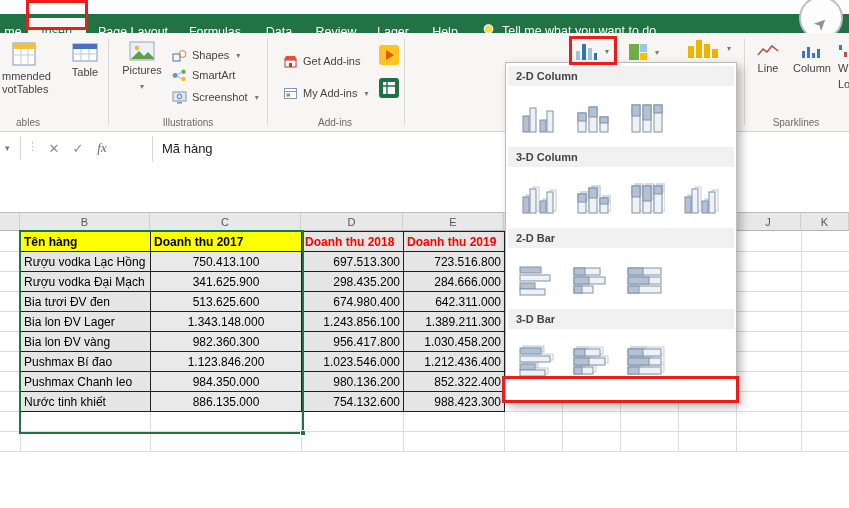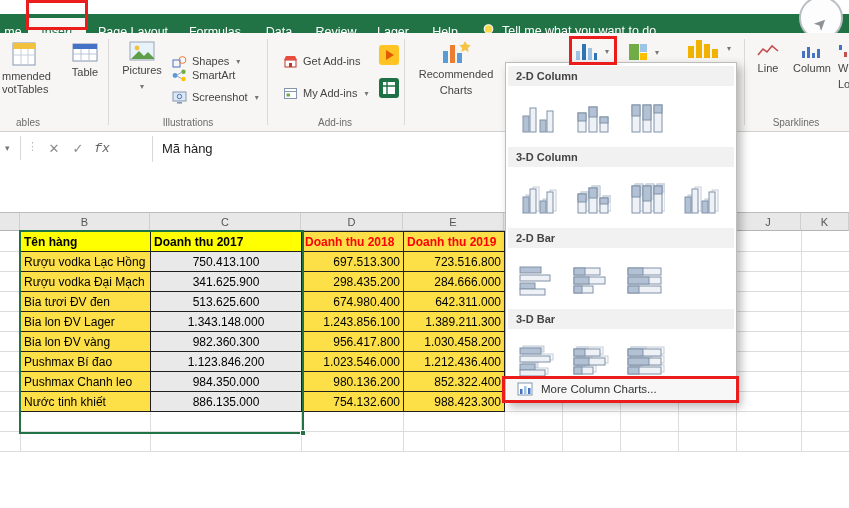--- a/index.html
+++ b/index.html
@@ -26,31 +26,31 @@
   .smallbtn{position:absolute;display:flex;align-items:center;gap:5px;font-size:11px;color:#444;height:20px;cursor:pointer;white-space:nowrap;}
   .dd{font-size:8px;color:#777;margin-left:2px;}
   .ddv{font-size:8px;color:#777;}
   .cutbtn{position:absolute;font-size:11px;color:#444;line-height:13px;}
 
   
   .fbar{position:absolute;left:0;top:132px;width:849px;height:81px;background:#fff;border-bottom:1px solid #bfbdbb;}
   .fbar .namearrow{position:absolute;left:5px;top:11px;font-size:9px;color:#777;}
   .fbar .vsep{position:absolute;width:1px;background:#d8d8d8;}
   .fbar .fbtn{position:absolute;top:6px;width:20px;height:20px;display:flex;align-items:center;justify-content:center;font-size:13px;color:#8a8a8a;cursor:pointer;}
-  .fbar .fx{font-style:italic;font-family:Liberation Mono, monospace;color:#666;}
+  .fbar .fx{font-style:italic;font-family:Liberation Serif, serif;color:#666;}
   .fbar .ftext{position:absolute;left:162px;top:9px;font-size:13px;color:#222;}
   .fbar .dots{position:absolute;left:27px;top:8px;color:#b5b5b5;font-size:11px;}
 
   
   .grid{position:absolute;left:0;top:213px;width:849px;height:295px;background:#fff;}
   .colhead{position:absolute;top:0;height:18px;background:#e8e8e8;border-right:1px solid #cfcfcf;border-bottom:1px solid #b5b5b5;color:#555;font-size:11px;text-align:center;line-height:18px;cursor:pointer;}
   .vline{position:absolute;width:1px;top:18px;height:220px;background:#dcdcdc;}
   .hline{position:absolute;height:1px;left:0;width:849px;background:#dcdcdc;}
   #sheet-table{position:absolute;left:20px;top:18px;border-collapse:collapse;table-layout:fixed;}
-  #sheet-table th,#sheet-table td{border:1px solid #1f1f1f;height:20px;font-size:12px;padding:0 3px;white-space:nowrap;overflow:hidden;background:#fde047;font-weight:normal;}
+  #sheet-table th,#sheet-table td{border:1px solid #1f1f1f;height:20px;font-size:12px;padding:0 3px;white-space:nowrap;overflow:hidden;background:#e5e5e5;font-weight:normal;}
   #sheet-table th{text-align:left;font-weight:bold;}
   .hy{background:var(--yellow)!important;}
   .hr{color:var(--redtext);}
   .c-name{text-align:left;}
   .c-num{text-align:right;}
   .c-sel{background:#e9e9e9!important;text-align:center;}
   .selbox{position:absolute;left:19px;top:17px;width:285px;height:204px;border:2px solid var(--selgreen);pointer-events:none;}
   .fillhandle{position:absolute;left:300px;top:217px;width:6px;height:6px;background:var(--selgreen);border:1px solid #fff;pointer-events:none;}
 
   
@@ -114,21 +114,21 @@
 
     <div class="bigbtn" style="left:118px;top:8px;width:48px;">
       <svg width="26" height="20" viewBox="0 0 26 20">
           <rect x="1" y="1" width="24" height="18" fill="#e8f2fa" stroke="#9aa5b1"></rect>
           <circle cx="8" cy="7" r="2.4" fill="#f2c23e"></circle>
           <path d="M2 18 L10 10 L15 15 L19 11 L25 17 L25 18 Z" fill="#5f9e49"></path>
         </svg>
       <span>Pictures</span>
       <span class="ddv">▾</span>
     </div>
-    <div class="smallbtn" style="left:172px;top:18px;">
+    <div class="smallbtn" style="left:172px;top:12px;">
       <svg width="15" height="13" viewBox="0 0 15 13">
           <rect x="1" y="5" width="7" height="7" fill="none" stroke="#4472c4"></rect>
           <circle cx="10.5" cy="5" r="3.4" fill="none" stroke="#ed7d31"></circle>
         </svg>
       <span>Shapes</span>
         <span class="dd">▾</span>
     </div>
     <div class="smallbtn" style="left:172px;top:32px;">
       <svg width="15" height="13" viewBox="0 0 15 13">
           <circle cx="3" cy="6.5" r="2.4" fill="#5b9bd5"></circle>
@@ -176,30 +176,20 @@
     <div class="smallbtn" style="left:378px;top:45px;">
       <svg width="22" height="22" viewBox="0 0 22 22">
           <rect x="1" y="1" width="20" height="20" rx="3" fill="#1e7145"></rect>
           <rect x="5" y="5" width="12" height="12" fill="#fff"></rect>
           <path d="M5 9h12M9 5v12" stroke="#1e7145" stroke-width="1.4"></path>
         </svg>
     </div>
     <div class="glabel" style="left:267px;width:136px">Add-ins</div>
     <div class="rsep" style="left:404px"></div>
 
-    <div class="bigbtn" style="left:412px;top:6px;width:88px;">
-      <svg width="30" height="26" viewBox="0 0 30 26">
-          <rect x="2" y="12" width="5" height="12" fill="#5b9bd5"></rect>
-          <rect x="9" y="6" width="5" height="18" fill="#ed7d31"></rect>
-          <rect x="16" y="14" width="5" height="10" fill="#5b9bd5"></rect>
-          <path d="M24 2 l1.8 3.6 4 .6 -2.9 2.8 .7 4 -3.6 -1.9 -3.6 1.9 .7 -4 -2.9 -2.8 4 -.6 Z" fill="#f6c344"></path>
-        </svg>
-      <span>Recommended</span>
-      <span>Charts</span>
-    </div>
     <div class="smallbtn" style="left:574px;top:8px;">
       <svg width="24" height="20" viewBox="0 0 24 20">
           <rect x="2" y="10" width="4" height="9" fill="#9dc3e6"></rect>
           <rect x="8" y="3" width="4" height="16" fill="#2e75b6"></rect>
           <rect x="14" y="7" width="4" height="12" fill="#9dc3e6"></rect>
           <rect x="20" y="12" width="3" height="7" fill="#2e75b6"></rect>
         </svg>
       <span class="dd">▾</span>
     </div>
     <div class="smallbtn" style="left:628px;top:9px;">
@@ -546,27 +536,18 @@
               <rect x="3" y="4" width="33" height="7" fill="#eef2f7" stroke="#8091a7" stroke-width="1"></rect>
               <rect x="3" y="4" width="15" height="7" fill="#b3c1d4" stroke="#8091a7" stroke-width="1"></rect>
               <rect x="3" y="13" width="33" height="7" fill="#eef2f7" stroke="#8091a7" stroke-width="1"></rect>
               <rect x="3" y="13" width="21" height="7" fill="#b3c1d4" stroke="#8091a7" stroke-width="1"></rect>
               <rect x="3" y="22" width="33" height="7" fill="#eef2f7" stroke="#8091a7" stroke-width="1"></rect>
               <rect x="3" y="22" width="11" height="7" fill="#b3c1d4" stroke="#8091a7" stroke-width="1"></rect>
             </svg>
           </div>
         </div>
       </div>
-    <div class="more-item">
-      <svg width="16" height="14" viewBox="0 0 16 14">
-          <rect x="1" y="1" width="14" height="12" fill="#fff" stroke="#8496b0"></rect>
-          <rect x="3" y="7" width="2.5" height="5" fill="#4472c4"></rect>
-          <rect x="7" y="4" width="2.5" height="8" fill="#9dc3e6"></rect>
-          <rect x="11" y="6" width="2.5" height="6" fill="#4472c4"></rect>
-        </svg>
-      <span>More Column Charts...</span>
-    </div>
   </div>
 
   <div class="redbox" style="left:26px;top:0;width:62px;height:30px;"></div>
   <div class="redbox" style="left:569px;top:36px;width:48px;height:29px;"></div>
   <div class="redbox" style="left:502px;top:376px;width:237px;height:27px;"></div>
 </div>
 
 </body></html>

